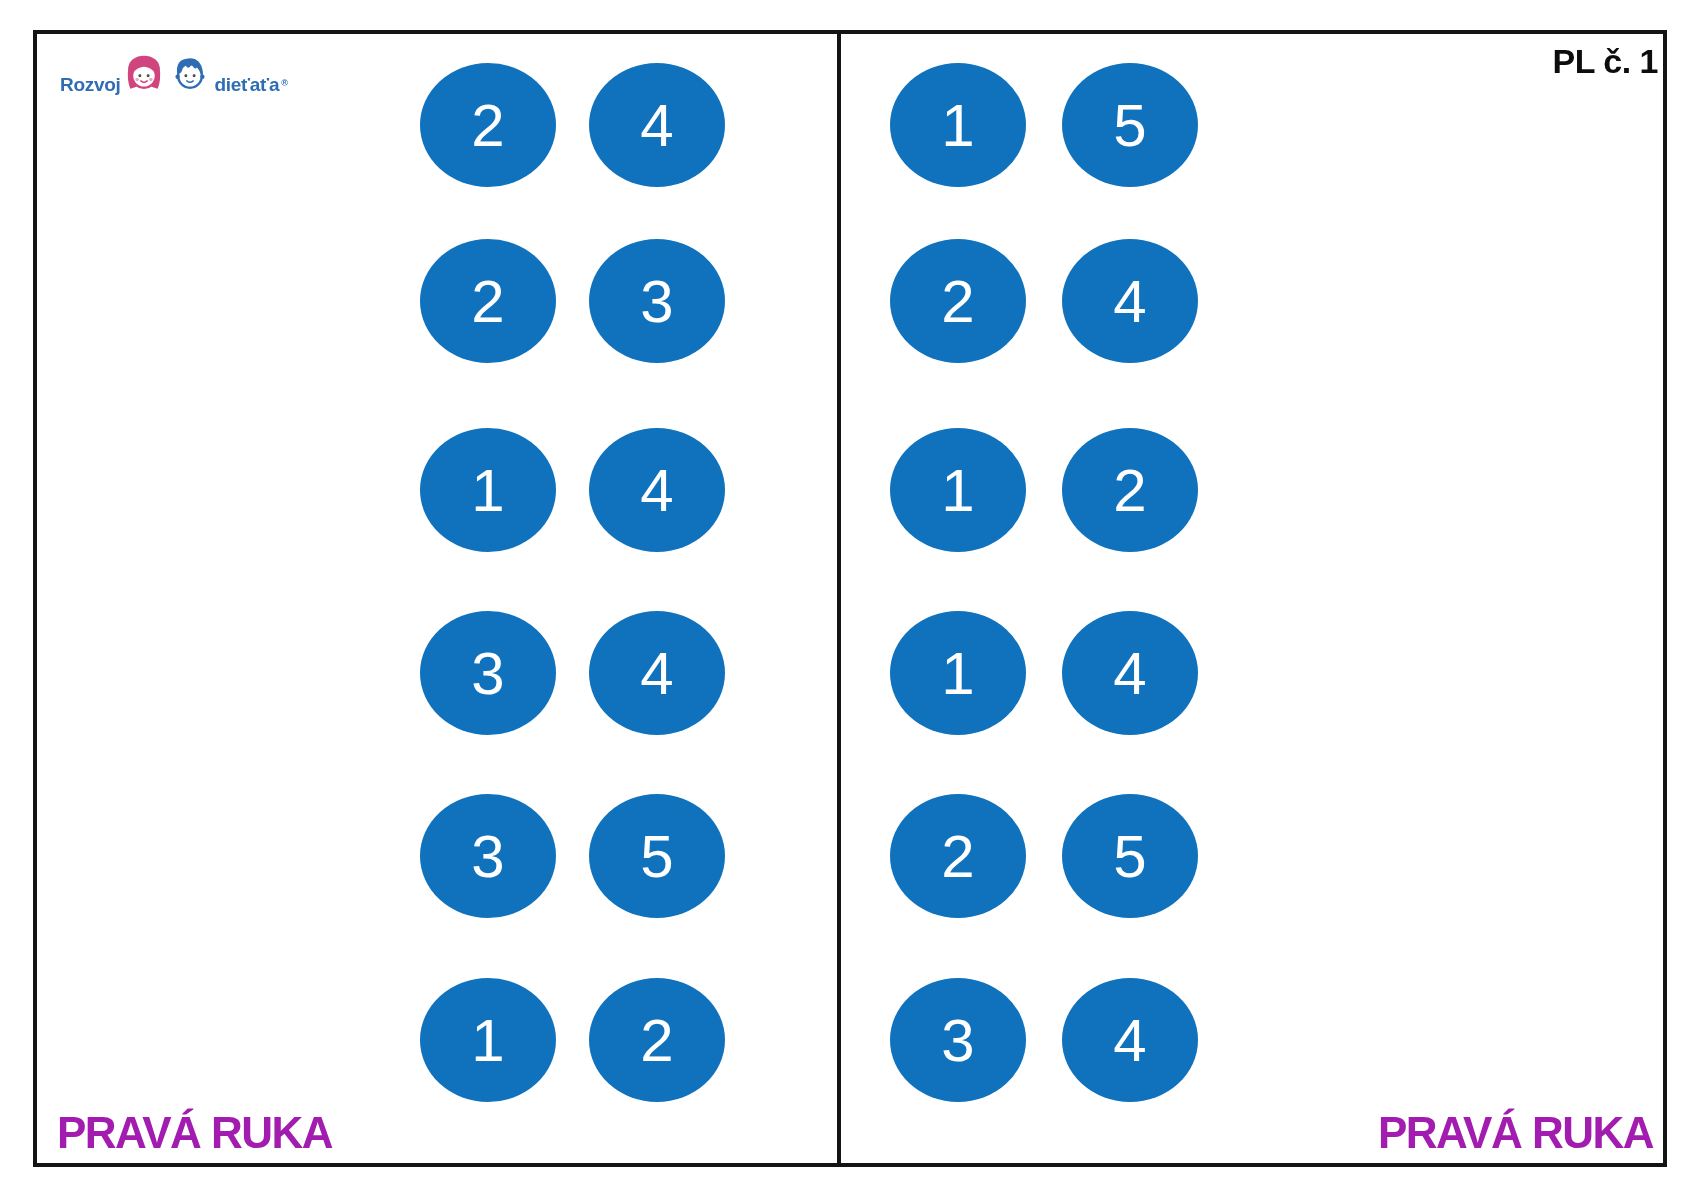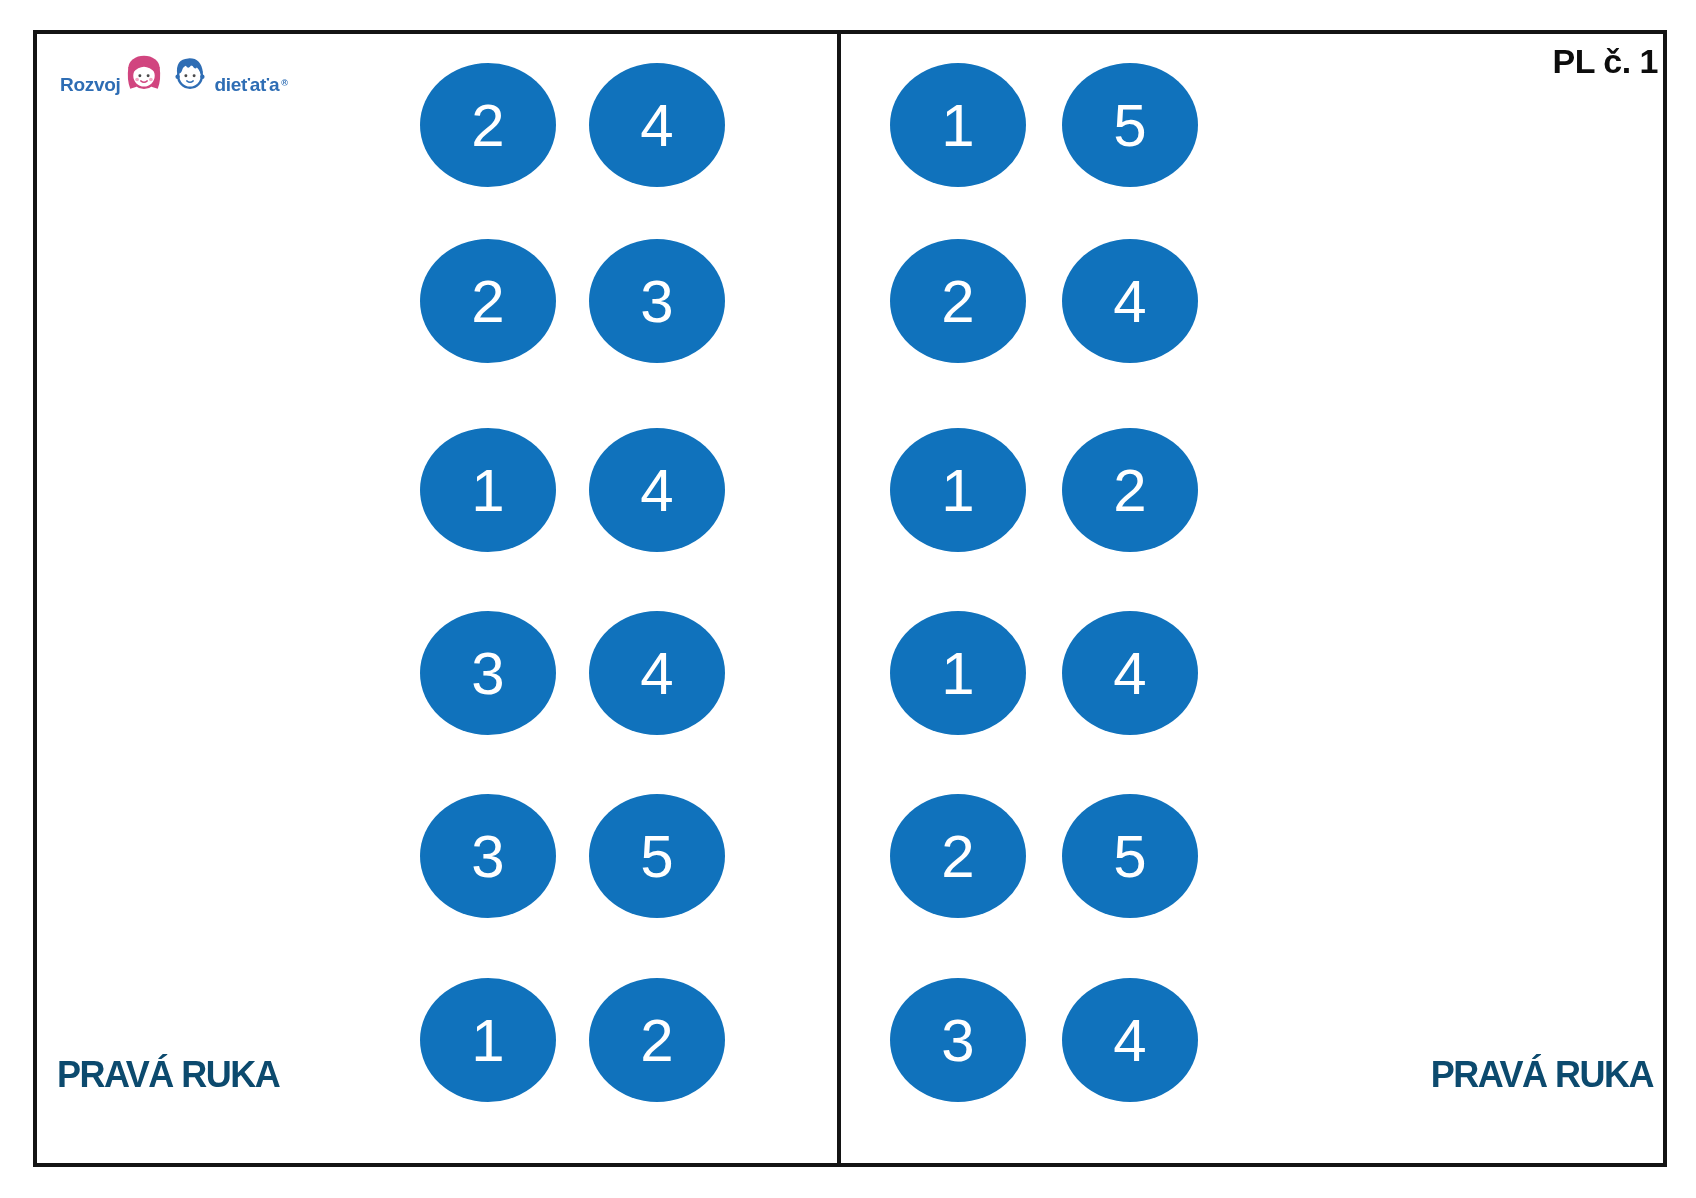--- a/index.html
+++ b/index.html
@@ -58,22 +58,22 @@
     display:flex;align-items:center;justify-content:center;
     font-size:60px;line-height:1;
     padding-top:2px;box-sizing:border-box;
   }
   .col-a{left:420px}.col-b{left:589px}
   .col-c{left:890px}.col-d{left:1062px}
   .r1{top:63px}.r2{top:239px}.r3{top:428px}
   .r4{top:611px}.r5{top:794px}.r6{top:978px}
   
   .footer{
-    position:absolute;top:1054px;
-    font-size:36px;font-weight:bold;color:#0c4a6e;
+    position:absolute;top:1108px;
+    font-size:44px;font-weight:bold;color:#a21caf;
     letter-spacing:-1.5px;
   }
   .footer-left{left:57px;}
   .footer-right{right:43px;}
 </style>
 </head>
 <body>
 
 <div class="page">
 

